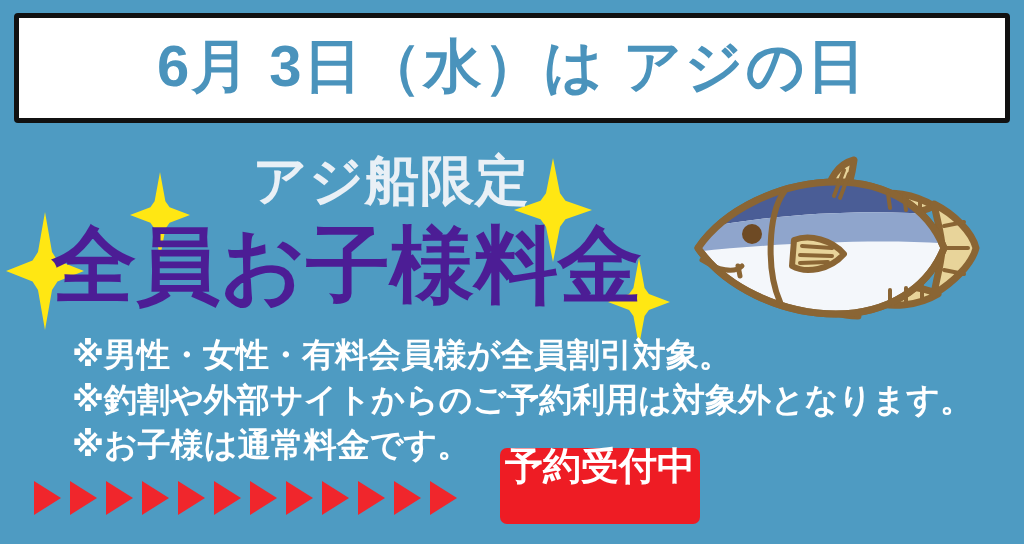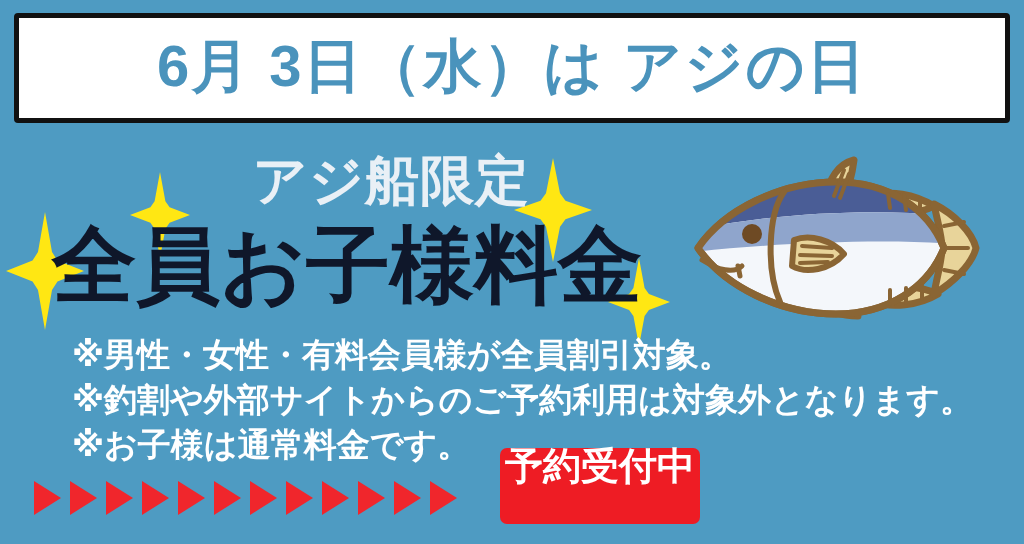--- a/index.html
+++ b/index.html
@@ -58,21 +58,21 @@
     line-height:1;
     letter-spacing:1px;
     white-space:nowrap;
     z-index:3;
   }
   #headline-main {
     position:absolute;
     left:52px; top:78px;
     width:580px;
     text-align:left;
-    color:#0f172a;
+    color:#4c1d95;
     font-size:84px;
     font-weight:bold;
     line-height:1;
     letter-spacing:0px;
     white-space:nowrap;
     z-index:3;
   }
 
   
   .sparkle {

